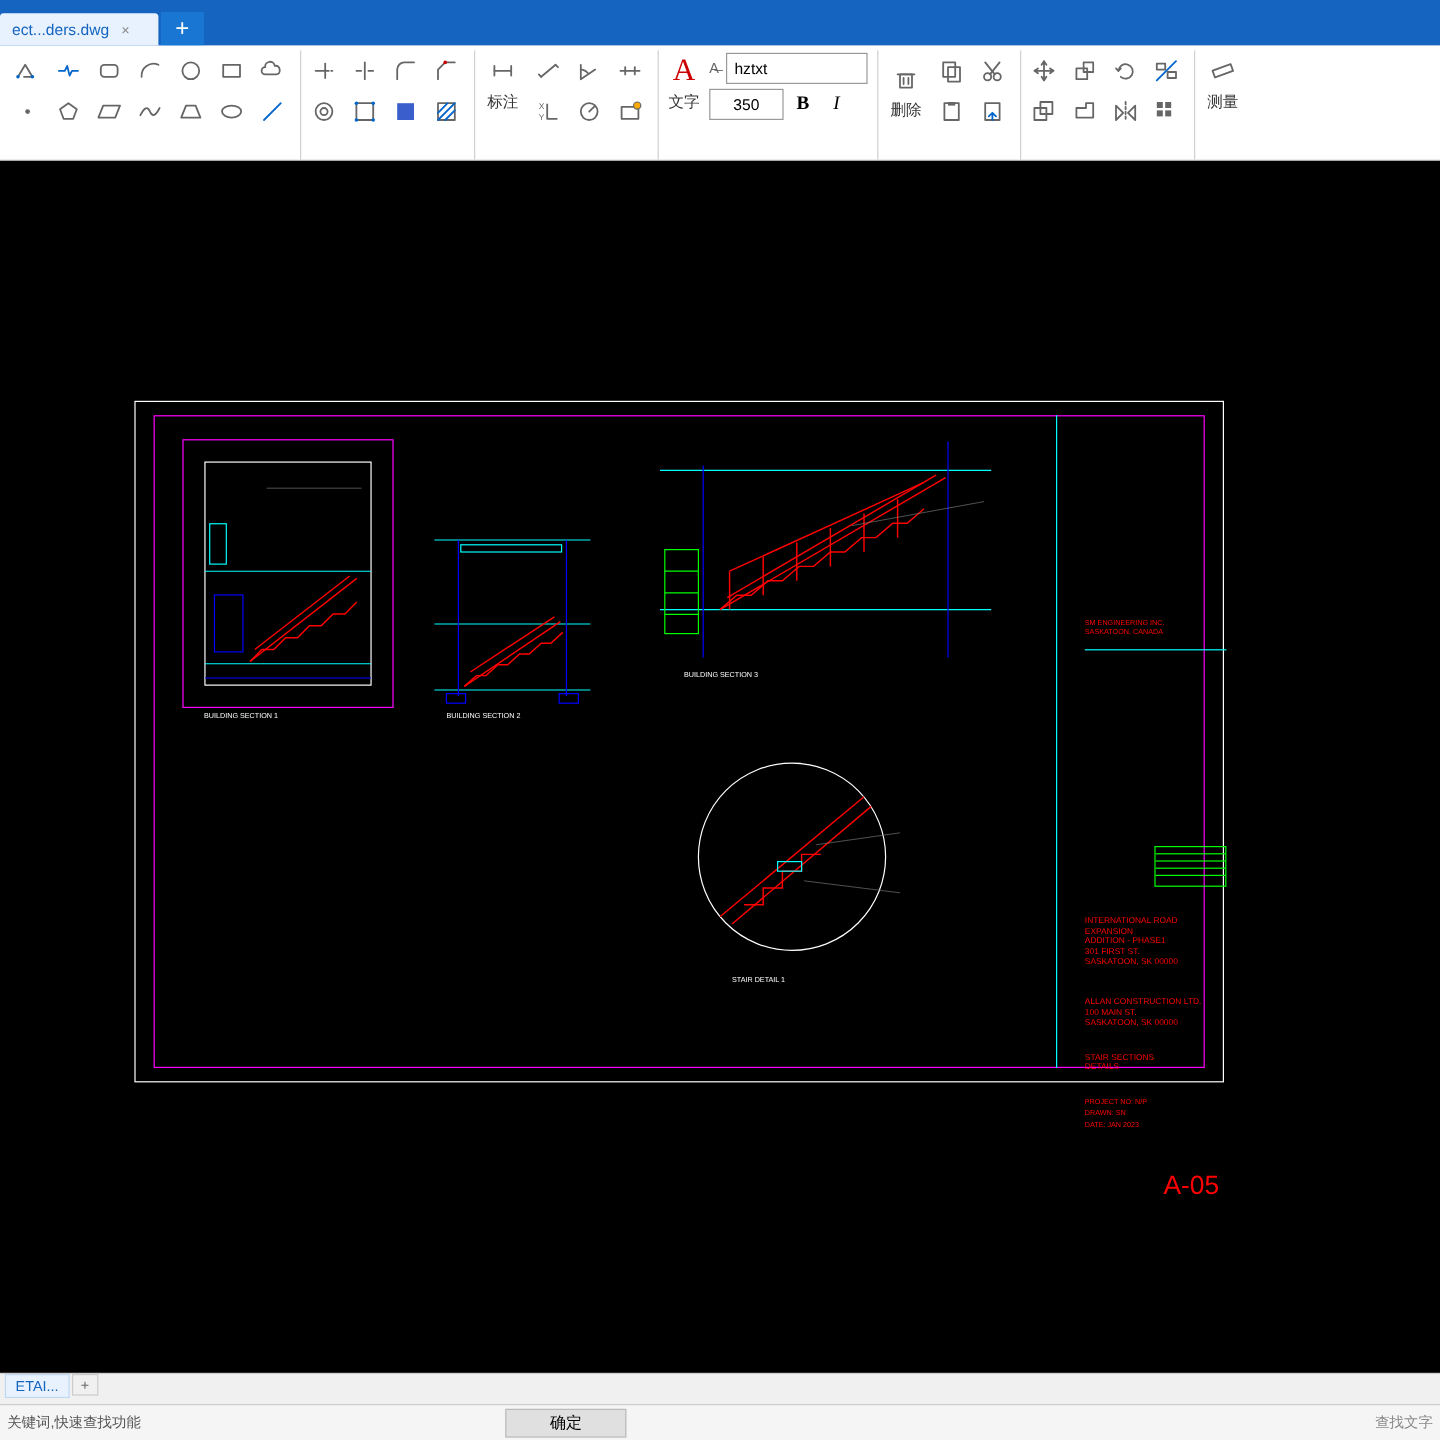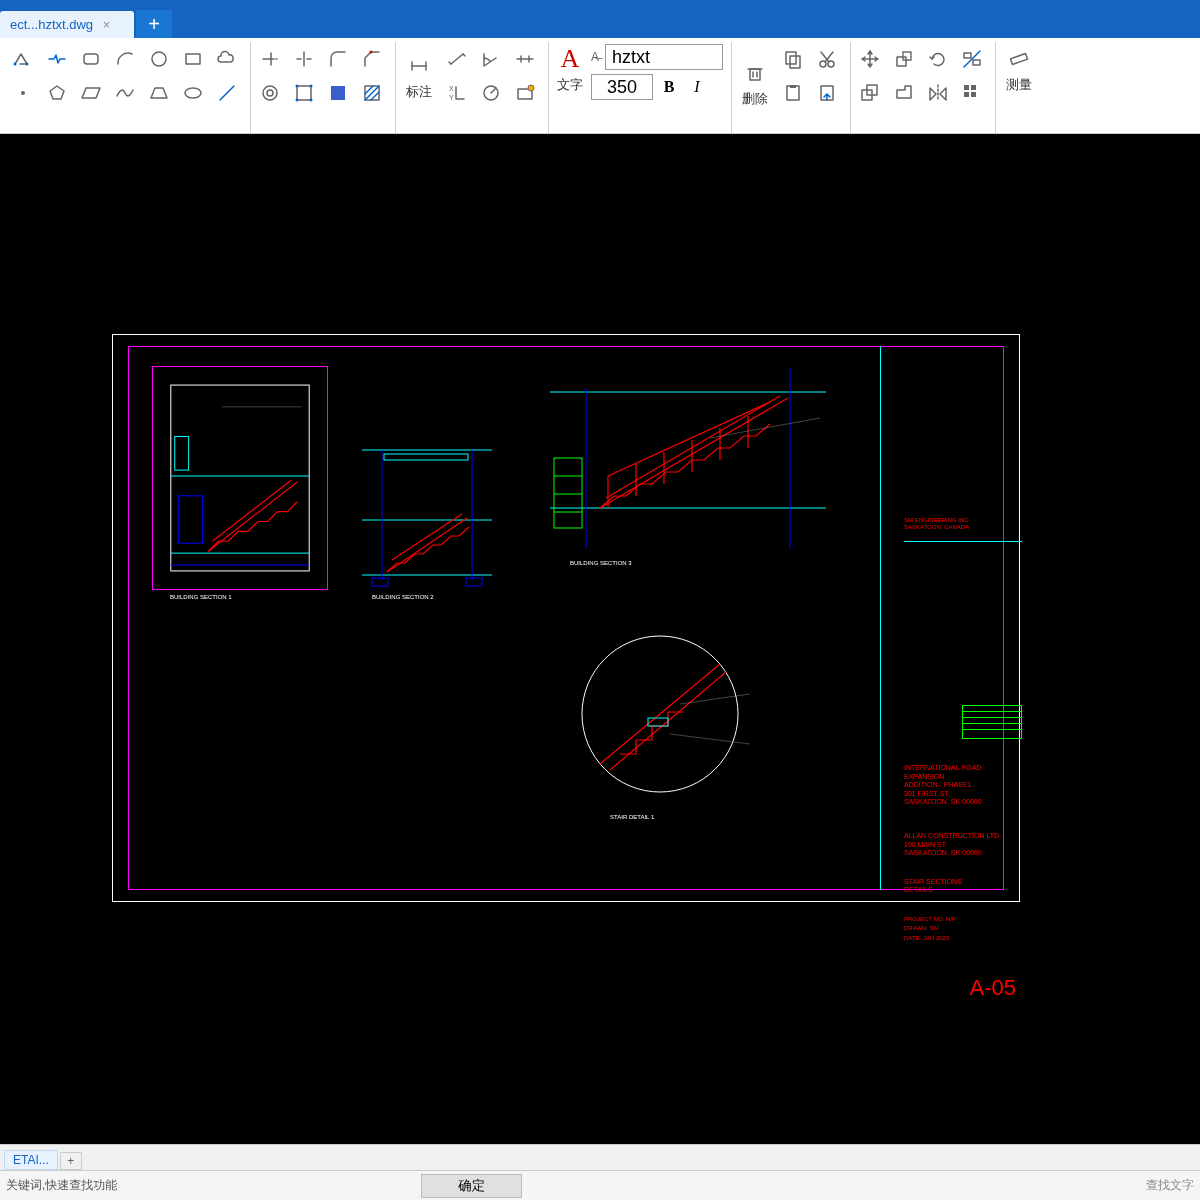--- a/index.html
+++ b/index.html
@@ -61,21 +61,21 @@
 }
 .toolbtn svg { width: 22px; height: 22px; }
 .biglabel {
   display: flex; flex-direction: column; align-items: center;
   justify-content: center; gap: 2px;
   padding: 0 4px;
 }
 .biglabel .lbl { font-size: 13px; color: #333; }
 .text-input {
   border: 1px solid #999;
-  font-size: 18px; padding: 2px 6px;
+  font-size: 13px; padding: 2px 6px;
   height: 26px;
 }
 .font-sel { width: 118px; }
 .size-sel { width: 62px; text-align: center; }
 .bi { font-family: "Times New Roman", serif; font-size: 16px; width: 24px;
       height: 24px; display:flex; align-items:center; justify-content:center; }
 .bold { font-weight: bold; }
 .italic { font-style: italic; }
 
 
@@ -111,21 +111,21 @@
                right:0; top:190px; }
 .tb-schedule .srow { border-bottom:1px solid #0f0; height:6px; }
 
 
 .circle-detail { position:absolute; }
 .circle-detail svg { overflow:visible; }
 
 
 .layout-tabs {
   height: 26px; background: #f0f0f0; border-top: 1px solid #ccc;
-  display:flex; align-items:flex-end; gap:2px; padding-left:4px;
+  display:flex; align-items:flex-start; gap:2px; padding-left:4px;
 }
 .ltab { background:#e8f2ff; color:#1565c0; padding:2px 8px; font-size:12px;
         border:1px solid #c0d8f0; }
 .ltab-add { width:22px; text-align:center; color:#666; border:1px solid #ccc; padding:1px 0;}
 .status {
   height: 30px; background:#f5f5f5; border-top:1px solid #ccc;
   display:flex; align-items:center; font-size:12px; color:#555;
   padding: 0 6px; gap: 24px;
 }
 .status .confirm { background:#e0e0e0; border:1px solid #bbb; padding: 2px 36px; margin-left: 280px;}
@@ -140,21 +140,21 @@
 .st-gr { stroke:#0f0; stroke-width:1; fill:none; }
 
 .icon-stroke { stroke:#666; stroke-width:1.5; fill:none; stroke-linecap:round; stroke-linejoin:round; }
 .icon-blue { stroke:#0066cc; }
 </style>
 </head>
 <body>
 
 <div class="tabbar">
   <div class="doc-tab">
-    <span>ect...hztxt.dwg</span>
+    <span>ect...ders.dwg</span>
     <span class="close">×</span>
   </div>
   <div class="add-tab">
     <span>+</span>
   </div>
 </div>
 
 <div class="ribbon">
 
   <div class="group">
@@ -293,21 +293,21 @@
               <line class="icon-stroke icon-blue" x1="4" y1="18" x2="18" y2="4"></line>
               <line class="icon-stroke icon-blue" x1="4" y1="12" x2="12" y2="4"></line>
               <line class="icon-stroke icon-blue" x1="10" y1="18" x2="18" y2="10"></line>
             </svg>
           </div>
       </div>
     </div>
   </div>
 
   <div class="group">
-    <div class="row" style="align-items:center">
+    <div class="row" style="align-items:flex-start">
       <div class="biglabel">
         <div class="toolbtn">
             <svg>
               <line class="icon-stroke" x1="4" y1="11" x2="18" y2="11"></line>
               <line class="icon-stroke" x1="4" y1="7" x2="4" y2="15"></line>
               <line class="icon-stroke" x1="18" y1="7" x2="18" y2="15"></line>
             </svg>
           </div>
         <span class="lbl">标注</span>
       </div>
@@ -372,21 +372,21 @@
         <div class="row">
           <input class="text-input size-sel" value="350" style="">
           <span class="bi bold">B</span>
           <span class="bi italic">I</span>
         </div>
       </div>
     </div>
   </div>
 
   <div class="group">
-    <div class="row" style="align-items:flex-end">
+    <div class="row" style="align-items:center">
       <div class="biglabel">
         <div class="toolbtn">
             <svg>
               <rect class="icon-stroke" x="6" y="7" width="10" height="11"></rect>
               <line class="icon-stroke" x1="4" y1="7" x2="18" y2="7"></line>
               <line class="icon-stroke" x1="9" y1="10" x2="9" y2="15"></line>
               <line class="icon-stroke" x1="13" y1="10" x2="13" y2="15"></line>
             </svg>
           </div>
         <span class="lbl">删除</span>

